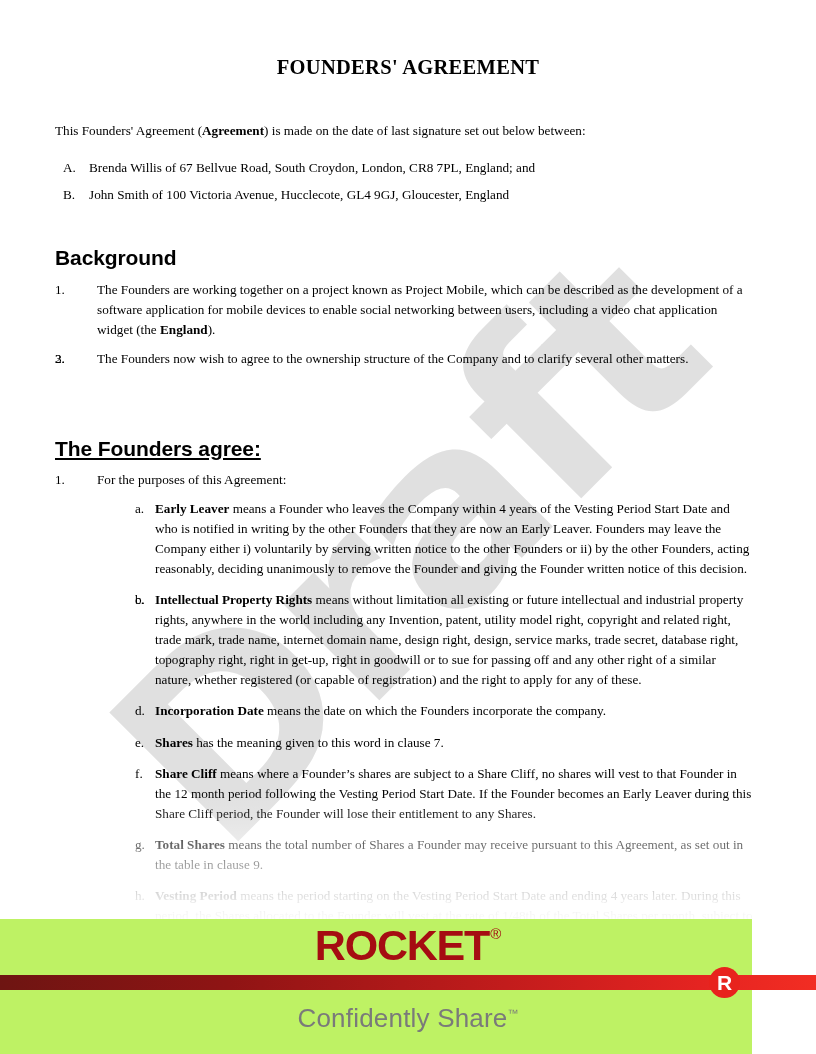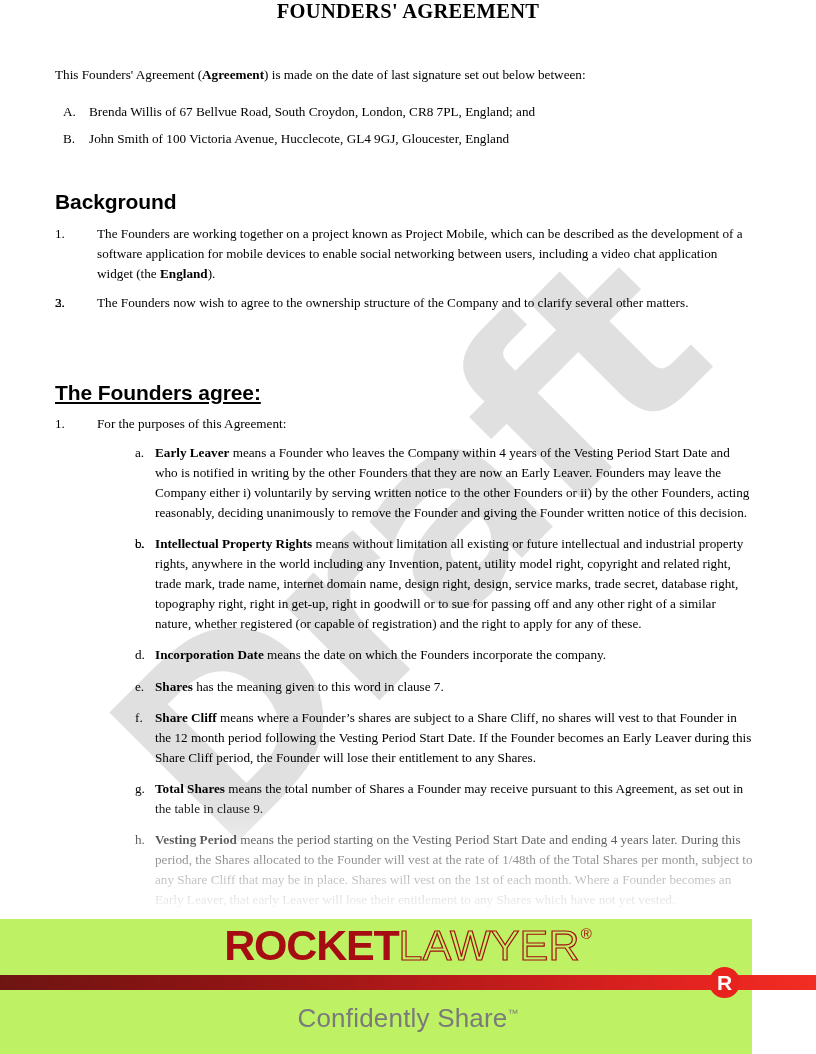--- a/index.html
+++ b/index.html
@@ -52,20 +52,21 @@
     width: 816px;
     z-index: 2;
   }
 
   .doc-title {
     text-align: center;
     font-weight: bold;
     font-size: 20.5px;
     letter-spacing: 0.3px;
     margin: 0;
+    padding-top: 56px;
   }
 
   .content {
     position: relative;
     padding-left: 55px;
     padding-right: 62px;
     padding-top: 42px;
   }
 
   p.para {
@@ -358,21 +359,20 @@
 
     </div>
   </div>
 
   <div class="fade-mask"></div>
 
   <div class="footer">
     <div class="logo-row">
       <div class="logo">
         <span class="logo-rocket">ROCKET</span>
-          <span class="logo-lawyer">LAWYER</span>
           <span class="logo-reg">®</span>
       </div>
     </div>
     <div class="brand-bar"></div>
     <div class="brand-badge">R</div>
     <div class="tagline"><span>Confidently Share</span><sup>™</sup></div>
   </div>
 
 </div>
 

